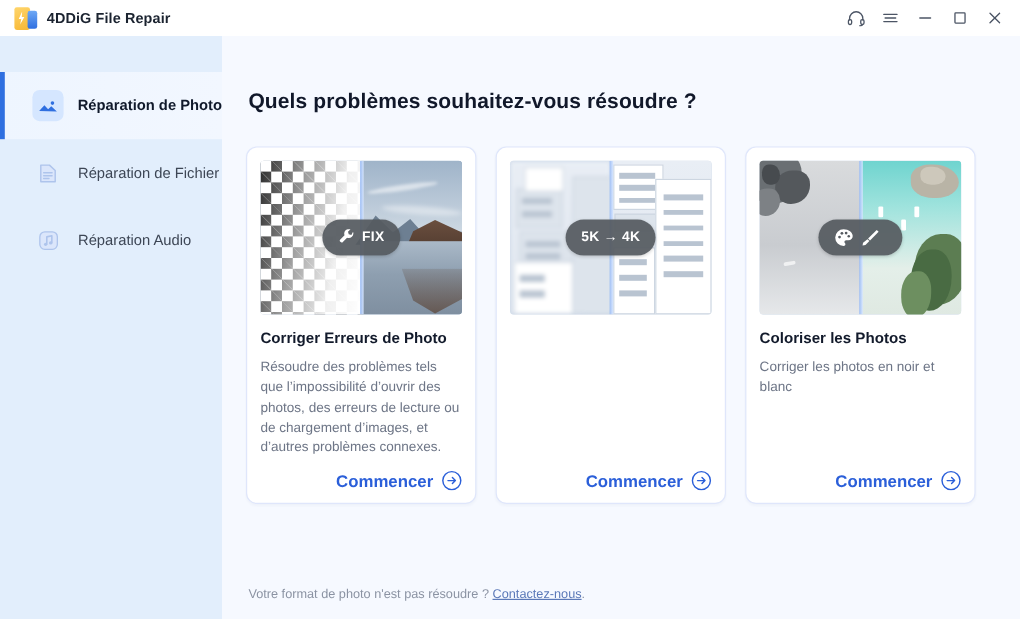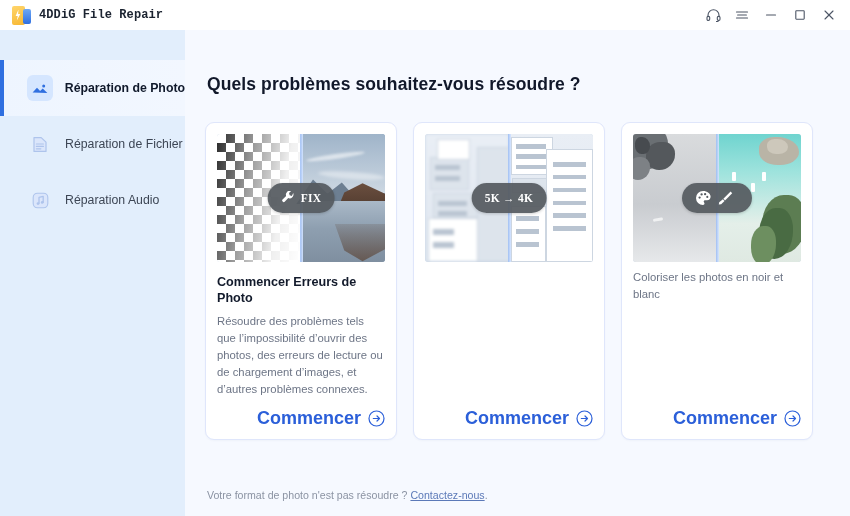--- a/index.html
+++ b/index.html
@@ -62,21 +62,20 @@
     right: 0; top: 3px;
     width: 8px; height: 15px;
     background: linear-gradient(180deg,#6ea8f5 0%, #2f6fe0 100%);
     border-radius: 2px;
   }
   .brand-title {
     font-size: 12px;
     color: #1b2330;
     font-weight: 600;
     letter-spacing: .1px;
-    font-family: Liberation Mono, monospace;
   }
   .winctrls {
     margin-left: auto;
     display: flex;
     align-items: center;
     gap: 3px;
   }
   .wbtn {
     width: 26px; height: 22px;
     display: flex; align-items: center; justify-content: center;
@@ -281,21 +280,20 @@
     padding: 0 13px;
     display: flex;
     align-items: center;
     justify-content: center;
     gap: 6px;
     font-size: 11.5px;
     font-weight: 700;
     letter-spacing: .3px;
     white-space: nowrap;
     box-shadow: 0 1px 3px rgba(0,0,0,.18);
-    font-family: Liberation Serif, serif;
   }
   .badge svg { display:block; }
 
   .card-title {
     font-size: 12.6px;
     font-weight: 700;
     color: #121a2b;
     margin-top: 13px;
     line-height: 1.25;
   }
@@ -308,21 +306,21 @@
   .cta {
     display: flex;
     align-items: center;
     justify-content: flex-end;
     gap: 7px;
     margin-top: auto;
     padding-top: 10px;
     color: #2b5fd9;
   }
   .cta-label {
-    font-size: 18px;
+    font-size: 14px;
     font-weight: 700;
     margin-left: 31px;
   }
   .cta svg { display:block; }
 
   .footer {
     position: absolute;
     left: 22px;
     bottom: 15px;
     font-size: 10.6px;
@@ -443,21 +441,21 @@
             <div class="seam"></div>
             <div class="badge">
               <span>
                 <svg width="14" height="14" viewBox="0 0 14 14" fill="#ffffff">
                   <path d="M12.6 2.1a3.9 3.9 0 0 1-5 5L4.3 10.4a1.5 1.5 0 1 1-2.1-2.1L5.5 5a3.9 3.9 0 0 1 5-5L8.4 2.1l.6 2.2 2.2.6z"></path>
                 </svg>
               </span>
               <span>FIX</span>
             </div>
           </div>
-          <div class="card-title">Commencer Erreurs de Photo</div>
+          <div class="card-title">Corriger Erreurs de Photo</div>
           <div class="card-desc">Résoudre des problèmes tels que l’impossibilité d’ouvrir des photos, des erreurs de lecture ou de chargement d’images, et d’autres problèmes connexes.</div>
           <div class="cta">
             <span class="cta-label">Commencer</span>
             <span>
               <svg width="17" height="17" viewBox="0 0 17 17" fill="none" stroke="#2b5fd9" stroke-width="1.2">
                 <circle cx="8.5" cy="8.5" r="7.5"></circle>
                 <path d="M5.3 8.5h6.2M9 6l2.5 2.5L9 11" stroke-linecap="round" stroke-linejoin="round"></path>
               </svg>
             </span>
           </div>
@@ -544,21 +542,22 @@
               </span>
               <span>
                 <svg width="16" height="16" viewBox="0 0 16 16" fill="none">
                   <path d="M13.6 1.6 6.4 8.8l1.6 1.6 7.2-7.2z" fill="#ffffff"></path>
                   <path d="M5.9 9.3 7.5 10.9 4.2 14.2 1.8 14.6l.4-2.4z" fill="#ffffff"></path>
                 </svg>
               </span>
               <span></span>
             </div>
           </div>
-          <div class="card-desc">Coloriser les photos en noir et blanc</div>
+          <div class="card-title">Coloriser les Photos</div>
+          <div class="card-desc">Corriger les photos en noir et blanc</div>
           <div class="cta">
             <span class="cta-label">Commencer</span>
             <span>
               <svg width="17" height="17" viewBox="0 0 17 17" fill="none" stroke="#2b5fd9" stroke-width="1.2">
                 <circle cx="8.5" cy="8.5" r="7.5"></circle>
                 <path d="M5.3 8.5h6.2M9 6l2.5 2.5L9 11" stroke-linecap="round" stroke-linejoin="round"></path>
               </svg>
             </span>
           </div>
         </div>

